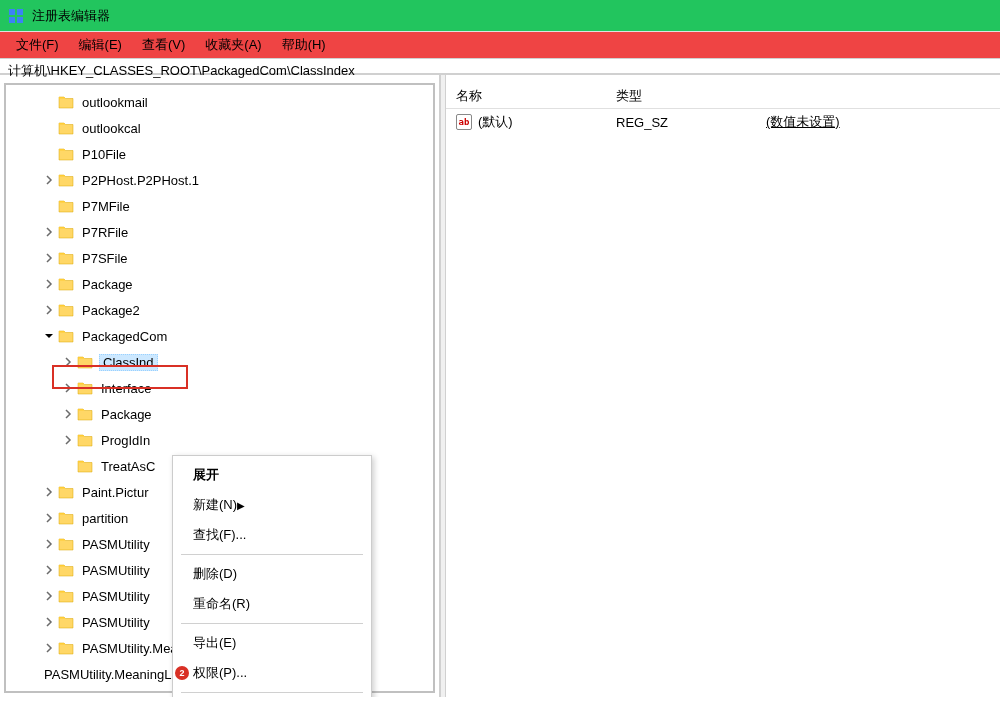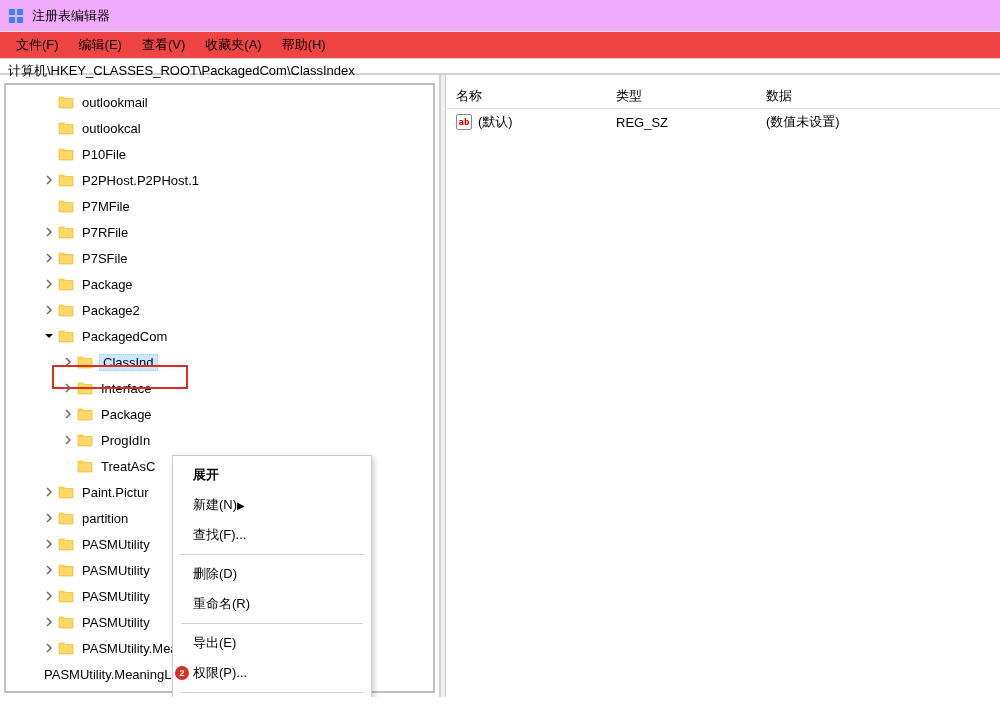--- a/index.html
+++ b/index.html
@@ -1,18 +1,18 @@
 <!DOCTYPE html>
 <html><head>
   <meta charset="utf-8">
   <style>
     * { margin: 0; padding: 0; box-sizing: border-box; font-family: 'Microsoft YaHei', 'Segoe UI', Arial, sans-serif; font-size: 13px; }
     body { background: #fff; width: 1000px; height: 705px; overflow: hidden; position: relative; }
     
-    .titlebar { display: flex; align-items: center; height: 32px; padding: 0 8px; background: #f0abfc; border-bottom: 1px solid #e0e0e0; }
+    .titlebar { display: flex; align-items: center; height: 32px; padding: 0 8px; background: #22c55e; border-bottom: 1px solid #e0e0e0; }
     .app-icon { width: 16px; height: 16px; margin-right: 8px; display: flex; align-items: center; justify-content: center; }
     .app-icon svg { width: 16px; height: 16px; }
     .title-text { font-size: 13px; color: #000; }
     
     .menubar { display: flex; height: 26px; align-items: center; padding: 0 6px; background: #ef4444; }
     .menu-item { padding: 3px 10px; cursor: pointer; color: #000; }
     
     .addressbar { height: 16px; padding: 3px 8px; background: #fff; border-top: 1px solid #d0d0d0; border-bottom: 1px solid #d0d0d0; }
     .address-text { font-size: 13px; color: #000; }
     
@@ -53,21 +53,21 @@
     .list-header { display: flex; height: 26px; align-items: center; border-bottom: 1px solid #e0e0e0; margin-top: 8px; }
     .list-col { padding: 4px 10px; color: #000; }
     .col-name { width: 160px; }
     .col-type { width: 150px; }
     .col-data { flex: 1; }
     
     .list-row { display: flex; height: 26px; align-items: center; }
     .list-cell { padding: 2px 10px; display: flex; align-items: center; }
     .cell-name { width: 160px; }
     .cell-type { width: 150px; }
-    .cell-data { flex: 1; }
+    .cell-data { flex: 1; text-decoration: underline; }
     
     .string-icon { width: 16px; height: 16px; margin-right: 6px; display: flex; align-items: center; justify-content: center; border: 1px solid #888; border-radius: 2px; background: #fff; }
     .string-icon-text { font-size: 9px; font-weight: bold; color: #c00; font-family: monospace; }
     
     .vdivider { width: 6px; background: #f0f0f0; border-left: 1px solid #d0d0d0; border-right: 1px solid #d0d0d0; cursor: col-resize; }
   </style>
 </head>
 <body>
 
 <div class="titlebar">
@@ -401,21 +401,20 @@
     <div class="highlight-box" style="left:190px; top:571px; width:88px; height:28px;"></div>
 
   </div>
 
   <div class="vdivider"></div>
 
   <div class="list-panel">
     <div class="list-header">
       <div class="list-col col-name">名称</div>
       <div class="list-col col-type">类型</div>
-      <div class="list-col col-data">数据</div>
     </div>
     <div id="list-body">
         <div class="list-row">
           <div class="list-cell cell-name">
             <span class="string-icon">
               <span class="string-icon-text">ab</span>
             </span>
             <span>(默认)</span>
           </div>
           <div class="list-cell cell-type">REG_SZ</div>

